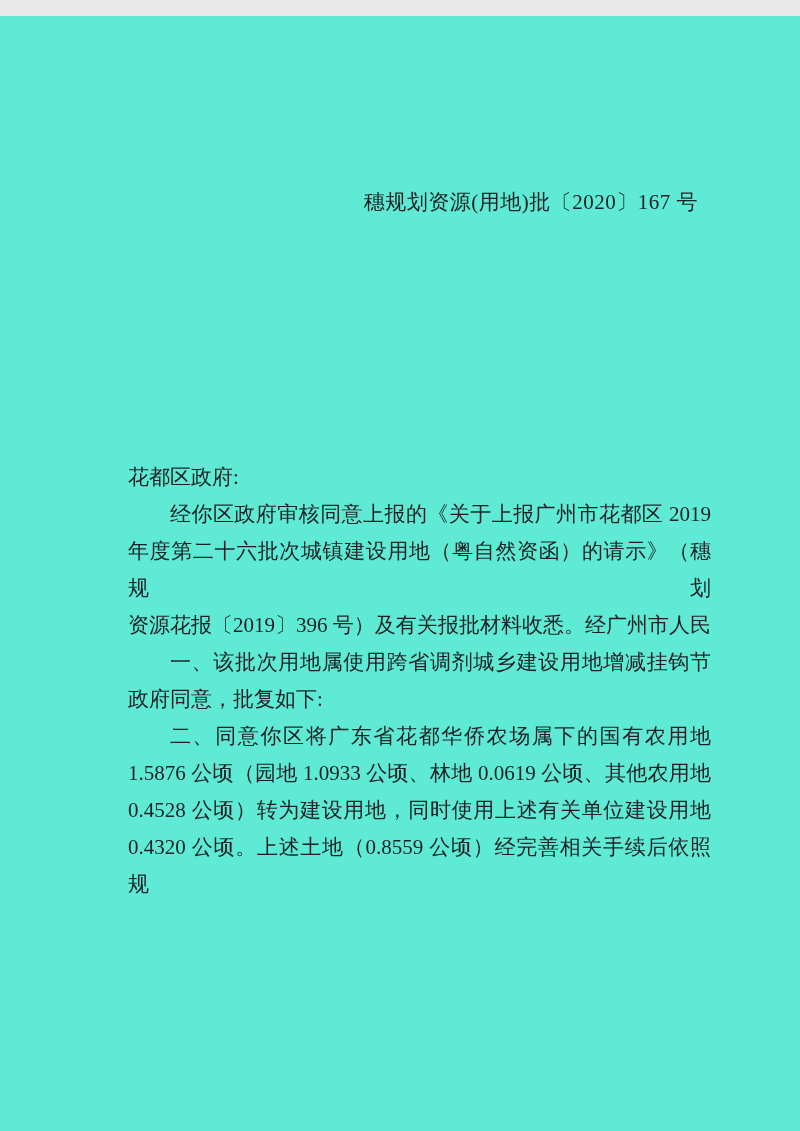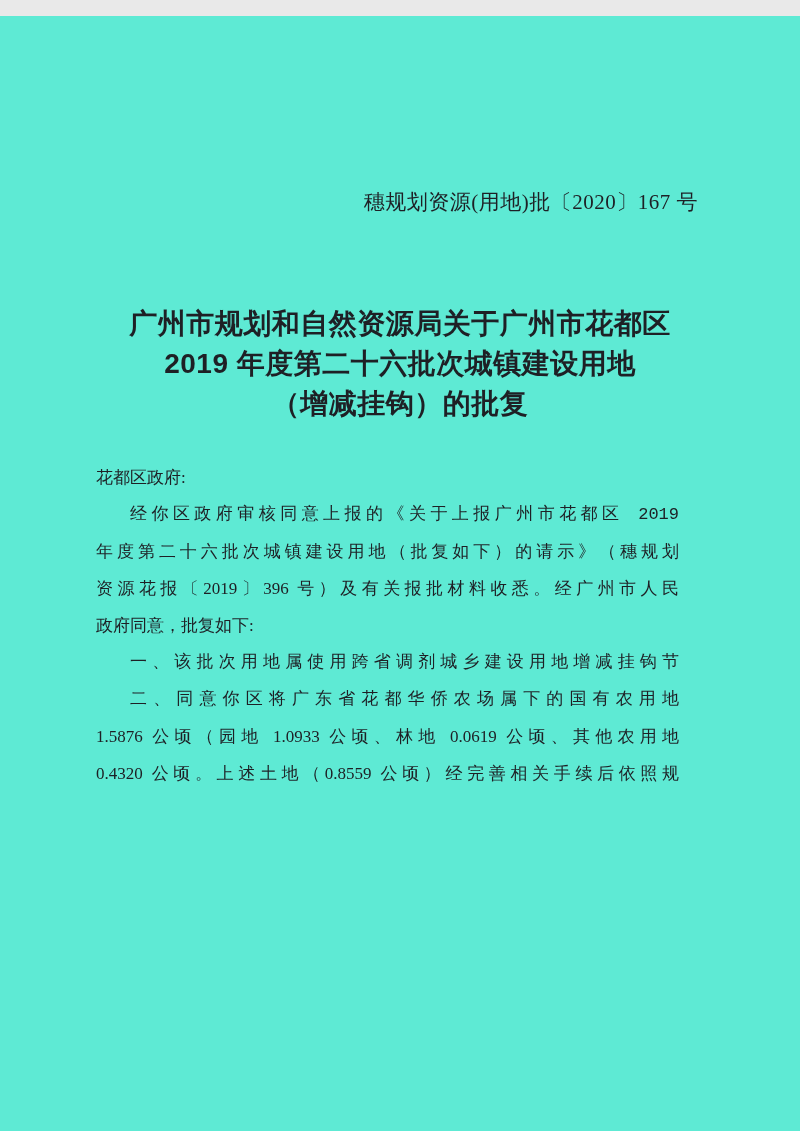--- a/index.html
+++ b/index.html
@@ -40,64 +40,59 @@
     font-size: 28px;
     line-height: 40px;
     letter-spacing: 0.5px;
   }
 
   .title-line { display: block; }
 
   .body-text {
     position: absolute;
     top: 443px;
-    left: 96px;
+    left: 128px;
     width: 583px;
-    font-size: 17px;
+    font-size: 21px;
     line-height: 37px;
   }
 
   .line {
     text-align: justify;
     text-justify: inter-character;
   }
 
   
   .line.full {
     text-align-last: justify;
   }
 
   .line.indent {
     text-indent: 2em;
-    font-family: Liberation Mono, monospace;
   }
 </style>
 </head>
 <body>
 
 <div class="page">
 
   <div class="doc-number">穗规划资源(用地)批〔2020〕167 号</div>
 
-  <h1 class="title">
-    <span class="title-line">广州市规划和自然资源局关于广州市花都区</span>
-    <span class="title-line">2019 年度第二十六批次城镇建设用地</span>
-    <span class="title-line">（增减挂钩）的批复</span>
-  </h1>
 
   <div class="body-text">
 
     <div class="line">花都区政府:</div>
 
     <div class="line full indent">经你区政府审核同意上报的《关于上报广州市花都区 2019</div>
-    <div class="line full">年度第二十六批次城镇建设用地（批复如下）的请示》（穗规划</div>
+    <div class="line full">年度第二十六批次城镇建设用地（粤自然资函）的请示》（穗规划</div>
     <div class="line full">资源花报〔2019〕396 号）及有关报批材料收悉。经广州市人民</div>
+    <div class="line full indent">一、该批次用地属使用跨省调剂城乡建设用地增减挂钩节</div>
+
     <div class="line">政府同意，批复如下:</div>
-
-    <div class="line full indent">一、该批次用地属使用跨省调剂城乡建设用地增减挂钩节</div>
 
     <div class="line full indent">二、同意你区将广东省花都华侨农场属下的国有农用地</div>
     <div class="line full">1.5876 公顷（园地 1.0933 公顷、林地 0.0619 公顷、其他农用地</div>
+    <div class="line full">0.4528 公顷）转为建设用地，同时使用上述有关单位建设用地</div>
     <div class="line full">0.4320 公顷。上述土地（0.8559 公顷）经完善相关手续后依照规</div>
 
   </div>
 
 </div>
 
 </body></html>

